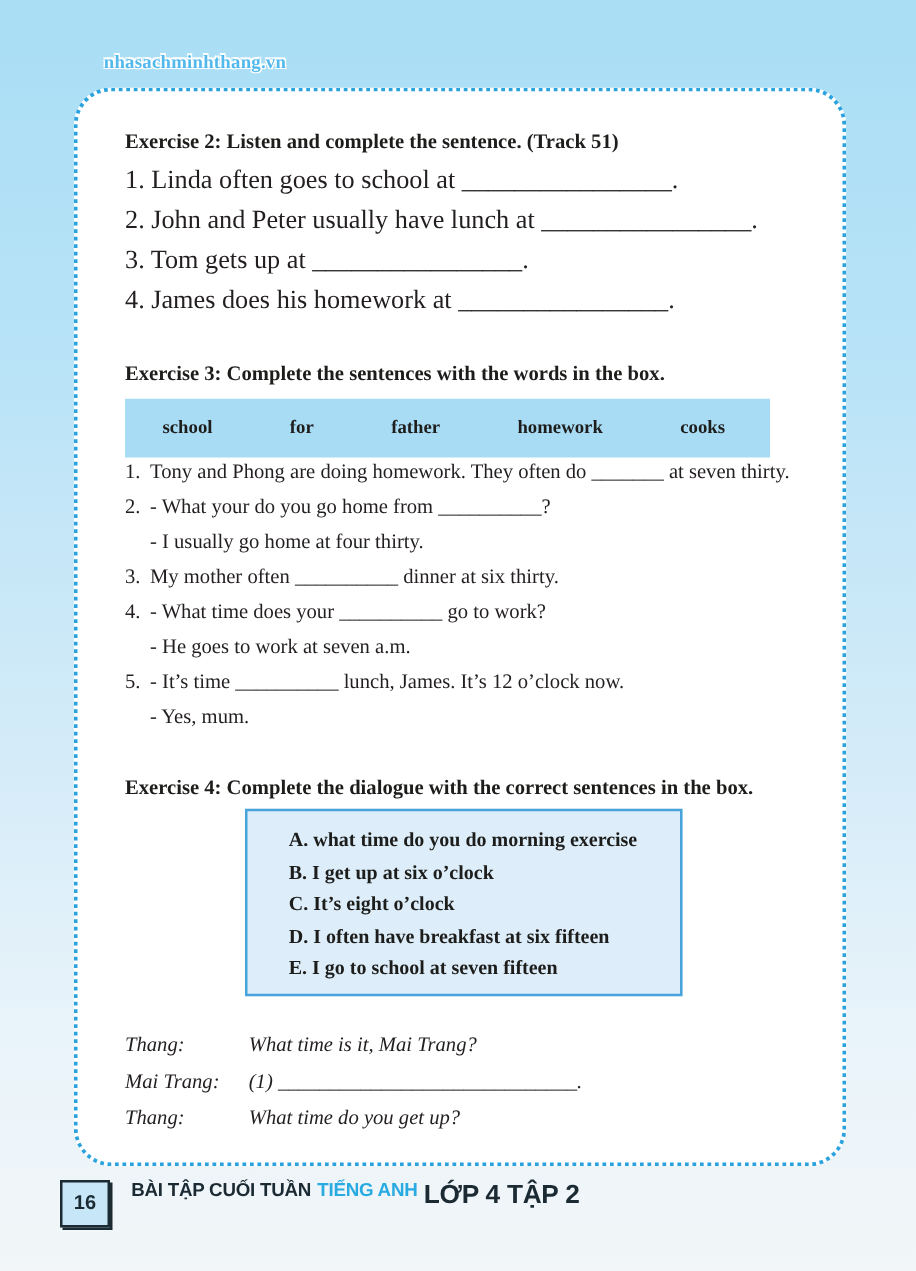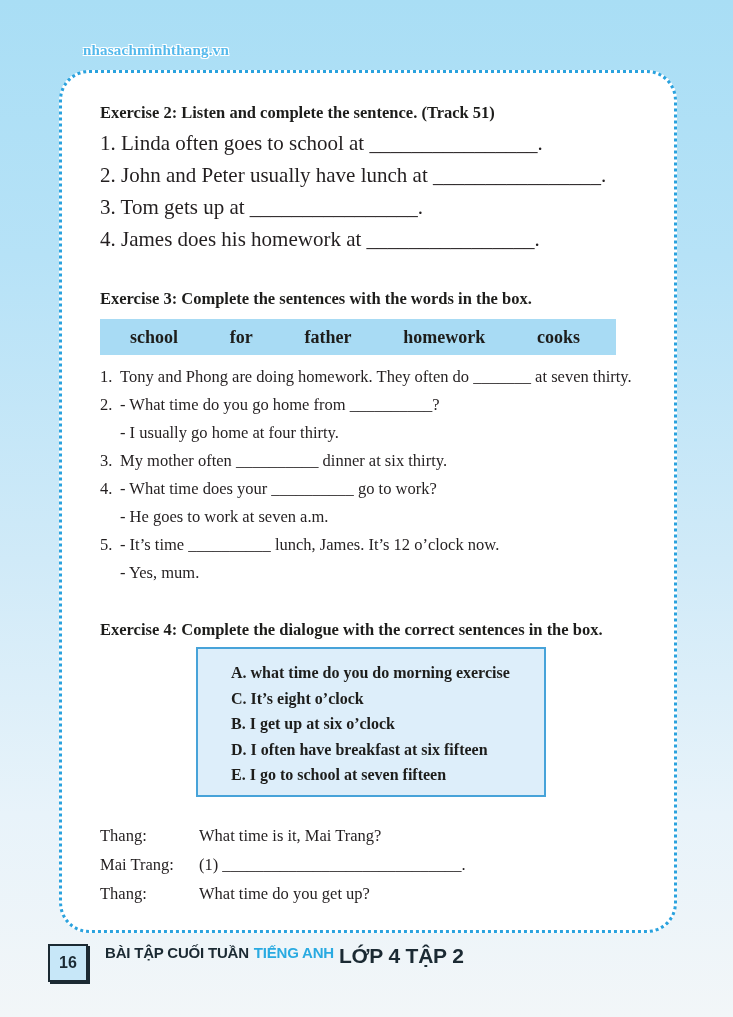--- a/index.html
+++ b/index.html
@@ -26,44 +26,44 @@
     position:absolute; left:38px;
     font-size:16.5px; font-weight:bold; line-height:20px; color:#1d1d1b;
     white-space:nowrap;
   }
   .ex2-title { top:30px; }
   .ex2-list { position:absolute; left:38px; top:54px; font-size:21px; }
   .ex2-list .line { height:32px; line-height:32px; white-space:nowrap; }
 
   .ex3-title { top:216px; }
   .word-box {
-    position:absolute; left:38px; top:246px; width:516px; height:36px;
+    position:absolute; left:38px; top:246px; width:516px; height:47px;
     background:#a8dbf4;
     display:flex; align-items:center; justify-content:space-between;
     padding:0 36px 0 30px;
-    font-size:18px; font-weight:bold; color:#1d1d1b;
+    font-size:15px; font-weight:bold; color:#1d1d1b;
   }
   .ex3-rows { position:absolute; left:38px; top:290px; font-size:16.5px; }
   .ex3-row { display:flex; height:28px; line-height:28px; white-space:nowrap; }
   .ex3-num { width:20px; flex:0 0 20px; }
 
   .ex4-title { top:547px; }
   .options-box {
     position:absolute; left:134px; top:574px; width:350px; height:150px;
     background:#ddeefa; border:2px solid #47a3d9;
     padding:11px 0 0 33px;
     font-size:16px; font-weight:bold; color:#1d1d1b;
   }
   .options-box .opt { height:25.5px; line-height:25.5px; white-space:nowrap; }
 
   .dialogue {
     position:absolute; left:38px; top:748px; font-size:16.5px;
     display:grid; grid-template-columns:99px auto;
   }
-  .dialogue span { height:29px; line-height:29px; white-space:nowrap; }
+  .dialogue span { height:29px; line-height:29px; white-space:nowrap;font-style:italic; }
 
   .page-num-badge {
     position:absolute; left:48px; top:944px; width:40px; height:38px;
     background:#c7e7f8; border:2px solid #1b2a33;
     box-shadow:2px 2px 0 #1b2a33;
     display:flex; align-items:center; justify-content:center;
     font-family:"Liberation Sans", sans-serif; font-weight:bold; font-size:16px; color:#1b2a33;
   }
   .footer-title {
     position:absolute; left:105px; top:944px; height:38px;
@@ -99,21 +99,21 @@
       <span>homework</span>
       <span>cooks</span>
     </div>
     <div class="ex3-rows">
       <div class="ex3-row">
         <span class="ex3-num">1.</span>
         <span>Tony and Phong are doing homework. They often do _______ at seven thirty.</span>
       </div>
       <div class="ex3-row">
         <span class="ex3-num">2.</span>
-        <span>- What time do you go home from __________?</span>
+        <span>- What your do you go home from __________?</span>
       </div>
       <div class="ex3-row">
         <span class="ex3-num"></span>
         <span>- I usually go home at four thirty.</span>
       </div>
       <div class="ex3-row">
         <span class="ex3-num">3.</span>
         <span>My mother often __________ dinner at six thirty.</span>
       </div>
       <div class="ex3-row">
@@ -130,22 +130,22 @@
       </div>
       <div class="ex3-row">
         <span class="ex3-num"></span>
         <span>- Yes, mum.</span>
       </div>
     </div>
 
     <div class="ex-title ex4-title">Exercise 4: Complete the dialogue with the correct sentences in the box.</div>
     <div class="options-box">
       <div class="opt">A. what time do you do morning exercise</div>
+      <div class="opt">B. I get up at six o’clock</div>
       <div class="opt">C. It’s eight o’clock</div>
-      <div class="opt">B. I get up at six o’clock</div>
       <div class="opt">D. I often have breakfast at six fifteen</div>
       <div class="opt">E. I go to school at seven fifteen</div>
     </div>
 
     <div class="dialogue">
       <span>Thang:</span>
       <span>What time is it, Mai Trang?</span>
       <span>Mai Trang:</span>
       <span>(1) _____________________________.</span>
       <span>Thang:</span>

